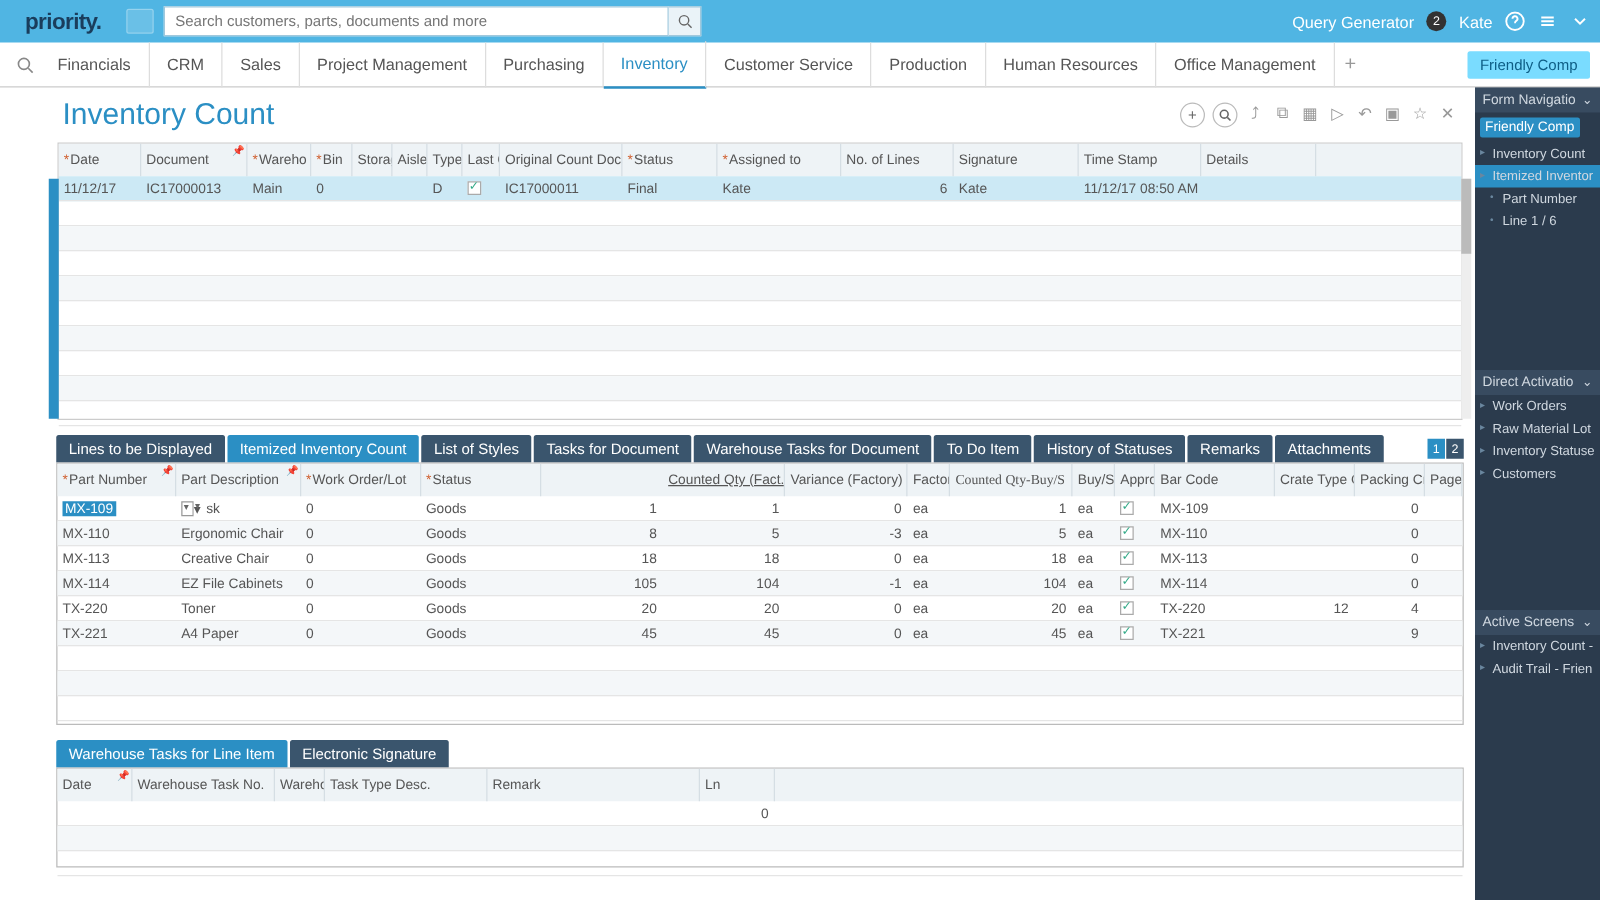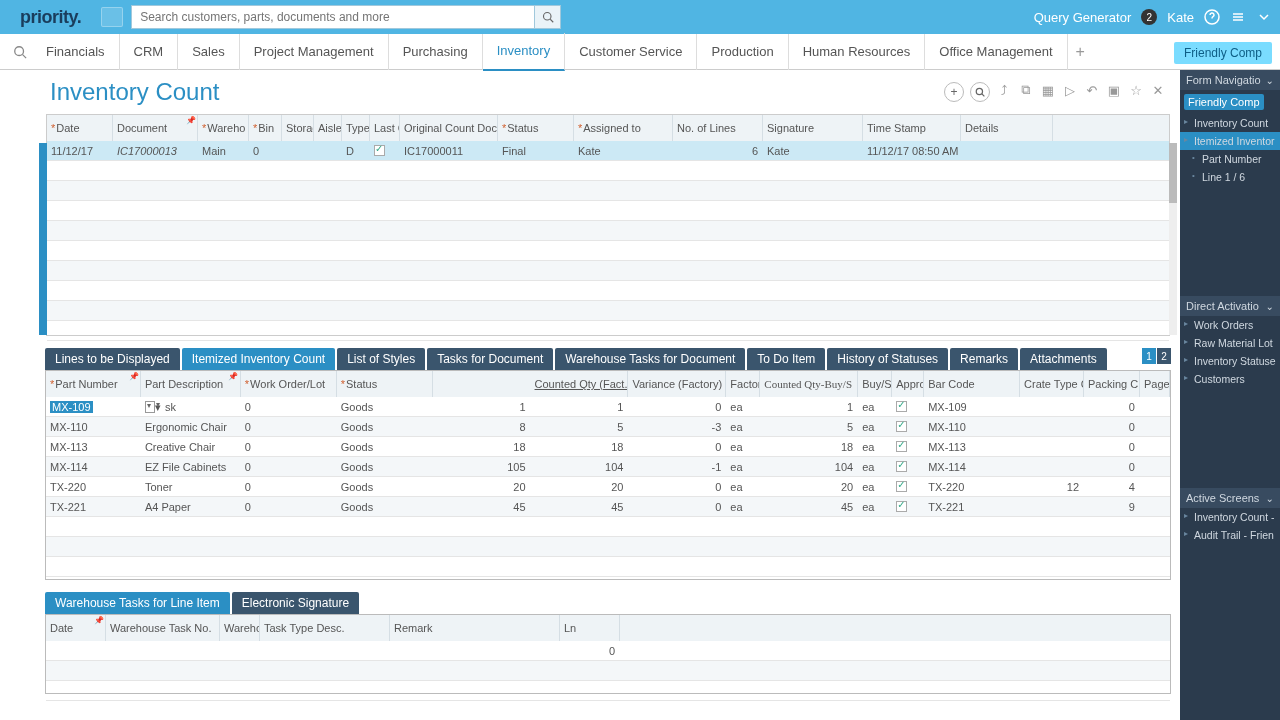--- a/index.html
+++ b/index.html
@@ -53,21 +53,21 @@
 .chk { width: 11px; height: 11px; border: 1px solid #aaa; background: #fff; display: inline-block; position: relative; }
 .chk.on::after { content:"✓"; position:absolute; top:-3px; left:0; font-size:10px; color:#3a8; }
 
 
 .upper-grid { margin: 0 10px; height: 222px; position: relative; }
 .scroll-stub { position: absolute; right: -8px; top: 28px; bottom: 0; width: 8px; background: #eee; }
 .scroll-thumb-v { position: absolute; right: -8px; top: 28px; width: 8px; height: 60px; background: #bbb; }
 .scroll-stub-l { position: absolute; left: -8px; top: 28px; bottom: 0; width: 8px; background: #2b8fc4; }
 
 
-.tabstrip { display: flex; margin: 12px 9px 0 9px; gap: 0; font-size: 12px; }
+.tabstrip { display: flex; margin: 12px 9px 0 9px; gap: 0; font-size: 12px; align-items: center; }
 .tab { background: #3a556d; color: #fff; padding: 4px 10px; border-radius: 2px 2px 0 0; margin-right: 2px; cursor: pointer; white-space: nowrap; }
 .tab.active { background: #2b8fc4; }
 .tabstrip .sheets { margin-left: auto; display: flex; }
 .sheet { width: 14px; height: 16px; background: #3a556d; color:#fff; font-size:10px; display:flex;align-items:center;justify-content:center; margin-left:1px;}
 .sheet.on { background: #2b8fc4; }
 
 
 .mid-grid { margin: 0 9px; height: 210px; border: 1px solid #bbb; position: relative; }
 .sel-cell { background: #2b8fc4; color:#fff; display:inline-block; padding:0 2px; }
 .dd { width:10px;height:12px;border:1px solid #999;display:inline-block;background:#fff;position:relative;}
@@ -172,21 +172,21 @@
           <div class="col" style="width: 76px;"><span class="req">*</span>Status</div>
           <div class="col" style="width: 99px;"><span class="req">*</span>Assigned to</div>
           <div class="col" style="width: 90px;">No. of Lines</div>
           <div class="col" style="width: 100px;">Signature</div>
           <div class="col" style="width: 98px;">Time Stamp</div>
           <div class="col" style="width: 92px;">Details</div>
         </div>
       <div class="grid-body" id="upper-body">
           <div class="row sel">
             <div class="cell" style="width: 66px;">11/12/17</div>
-            <div class="cell" style="width: 85px; font-style: italic;">IC17000013</div>
+            <div class="cell" style="width: 85px;">IC17000013</div>
             <div class="cell" style="width: 51px;">Main</div>
             <div class="cell" style="width: 33px;">0</div>
             <div class="cell" style="width: 32px;"></div>
             <div class="cell" style="width: 28px;"></div>
             <div class="cell" style="width: 28px;">D</div>
             <div class="cell" style="width: 30px;">
               <span class="chk on"></span>
             </div>
             <div class="cell" style="width: 98px;">IC17000011</div>
             <div class="cell" style="width: 76px;">Final</div>

